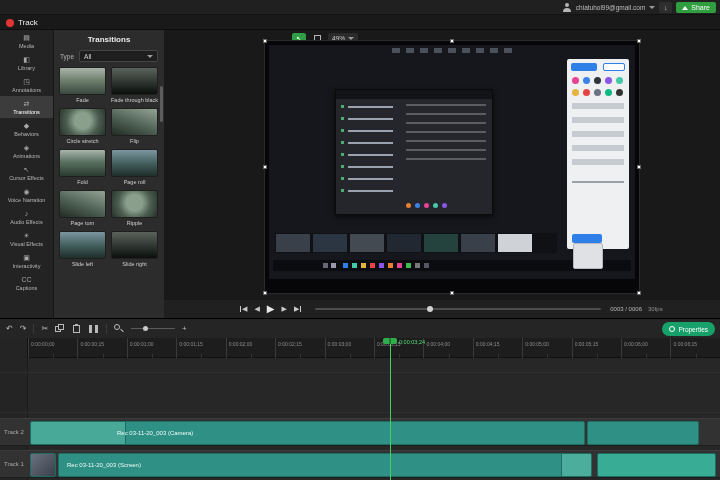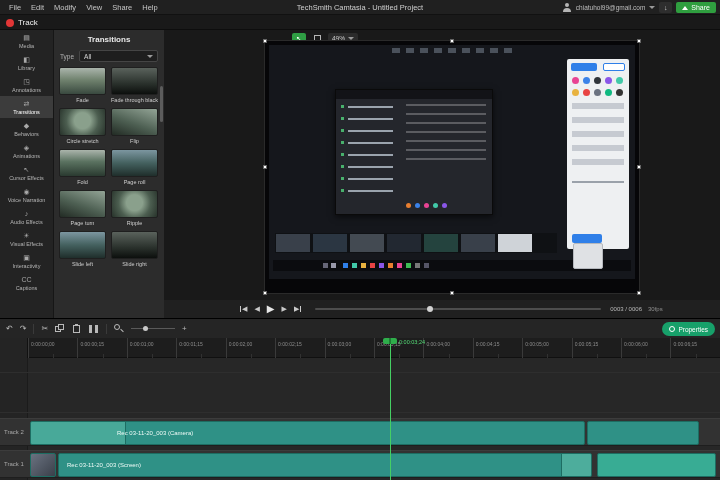--- a/index.html
+++ b/index.html
@@ -160,30 +160,20 @@
   .ph-line { position:absolute; left:0; top:0; width:1px; height:142px; background:#45cf63; }
   .ph-handle { position:absolute; left:-7px; top:0; width:14px; height:6px; border-radius:2px; background:linear-gradient(90deg,#2fae4b 0 45%,#1e7c33 45% 55%,#2fae4b 55% 100%); cursor:grab; }
   .ph-time { position:absolute; left:9px; top:1px; font-size:5.5px; color:#55dd77; white-space:nowrap; }
 </style>
 </head>
 <body>
 
 <div class="app">
 
   <header class="menubar">
-    <nav class="menus">
-
-    <span class="menu-item">File</span>
-        <span class="menu-item">Edit</span>
-        <span class="menu-item">Modify</span>
-        <span class="menu-item">View</span>
-        <span class="menu-item">Share</span>
-        <span class="menu-item">Help</span>
-      </nav>
-    <div class="win-title">TechSmith Camtasia - Untitled Project</div>
     <div class="mb-right">
       <span class="person">
           <span class="p-head"></span>
           <span class="p-body"></span>
         </span>
       <span class="email">chiatuhol99@gmail.com</span>
       <span class="caret-down"></span>
       <span class="dl-btn"><span>↓</span></span>
       <button class="share-btn">
         <span class="share-ic"></span>

